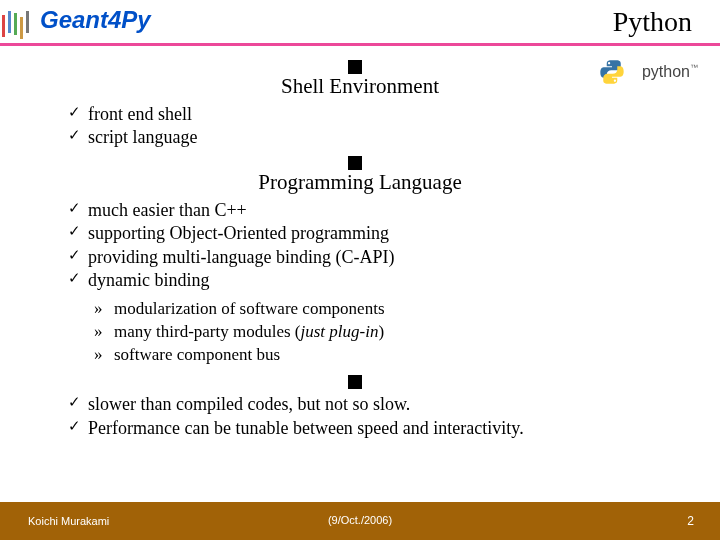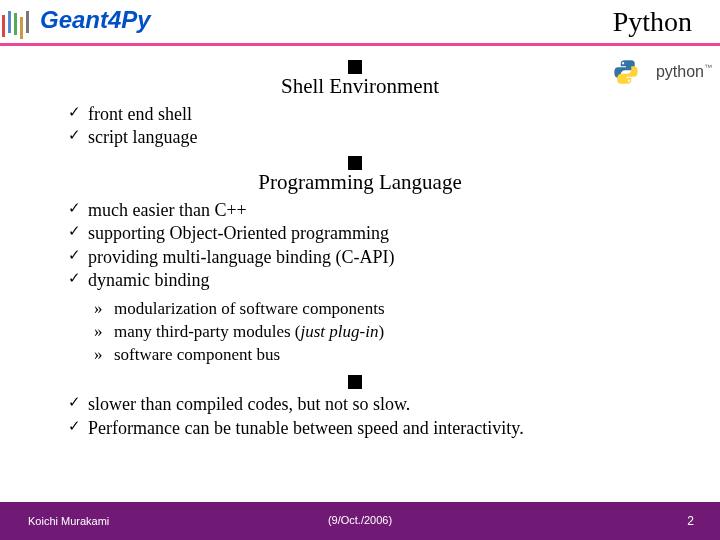--- a/index.html
+++ b/index.html
@@ -101,21 +101,21 @@
     display: flex;
   }
   .arrow {
     margin-right: 8px;
     width: 12px;
     display: inline-block;
   }
   .italic { font-style: italic; }
   .py-logo {
     position: absolute;
-    right: 8px;
+    right: 22px;
     top: 58px;
     display: flex;
     align-items: center;
     gap: 16px;
   }
   .py-icon {
     width: 28px;
     height: 28px;
   }
   .py-text {
@@ -127,21 +127,21 @@
     font-size: 8px;
     color: #666;
     vertical-align: top;
   }
   .footer {
     position: absolute;
     left: 0;
     bottom: 0;
     width: 100%;
     height: 38px;
-    background: #701a75;
+    background: #a16207;
     color: #fff;
     font-family: Verdana, Arial, sans-serif;
     font-size: 11px;
     display: flex;
     align-items: center;
   }
   .footer .author {
     position: absolute;
     left: 28px;
   }

